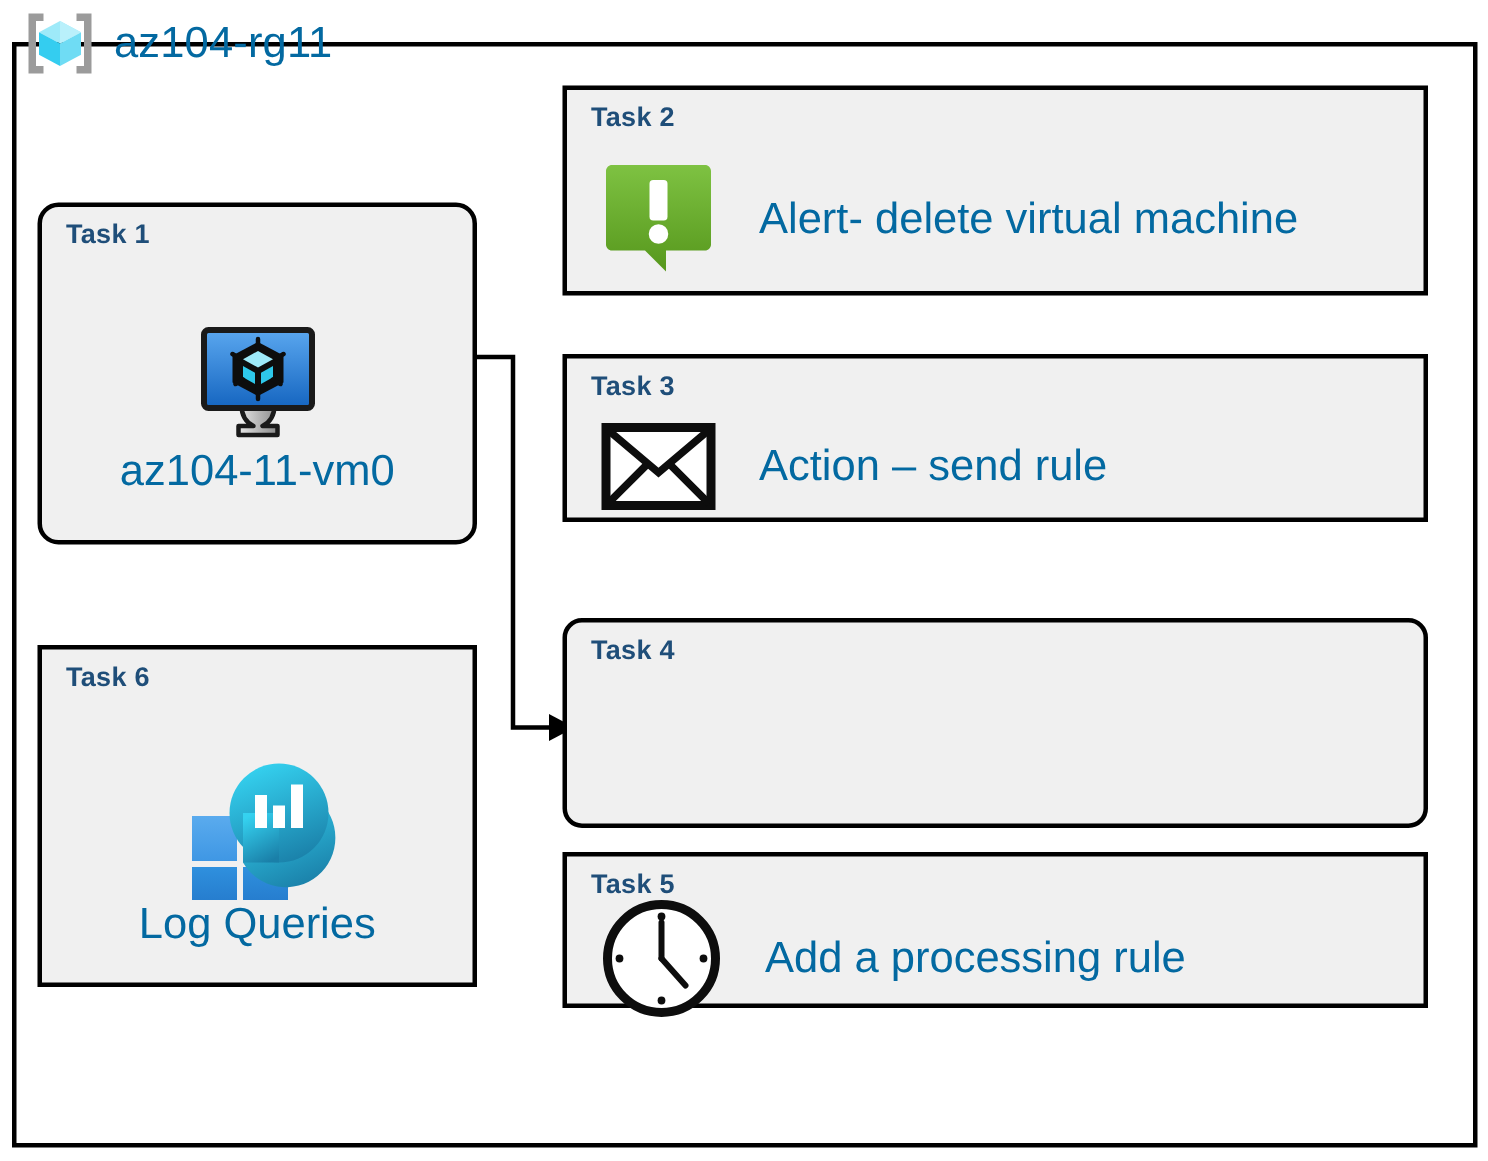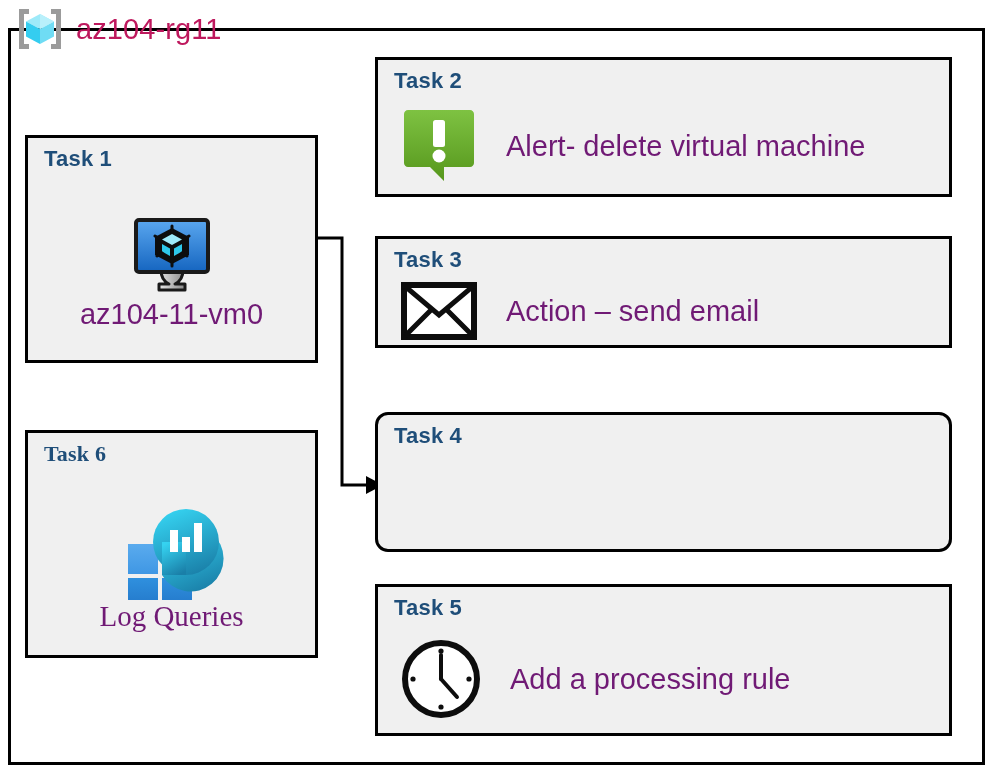--- a/index.html
+++ b/index.html
@@ -48,44 +48,44 @@
     align-items: center;
     gap: 10px;
   }
   .rg-icon {
     width: 52px;
     height: 46px;
     display: block;
   }
   .rg-title {
     font-size: 29px;
-    color: #be185d;
+    color: #0369a1;
     letter-spacing: 0.1px;
     white-space: nowrap;
   }
 
   
   .card {
     position: absolute;
     box-sizing: border-box;
     background: #f0f0f0;
     border: 3px solid #000000;
   }
   .card-title {
     position: absolute;
     left: 16px;
     top: 8px;
-    font-size: 22px;
+    font-size: 18px;
     font-weight: bold;
     color: #1f4e79;
     letter-spacing: 0.2px;
   }
   .card-text {
     font-size: 29px;
-    color: #701a75;
+    color: #0369a1;
     white-space: nowrap;
   }
 
   
   .card-left .stack {
     position: absolute;
     left: 0;
     top: 46px;
     width: 100%;
     height: calc(100% - 46px);
@@ -143,21 +143,21 @@
       <path d="M26 8 L40 15.5 L26 23 Z" fill="#b9f0fb"></path>
     </svg>
     <div class="rg-title">az104-rg11</div>
   </div>
 
   <svg class="connector">
     <path d="M203 238 L342 238 L342 485 L366 485" fill="none" stroke="#000000" stroke-width="3"></path>
     <polygon points="366,476 383,485 366,494" fill="#000000"></polygon>
   </svg>
 
-  <div class="card card-left" style="left:25px; top:135px; width:293px; height:228px;">
+  <div class="card card-left" style="left:25px; top:135px; width:293px; height:228px;border-radius:14px;">
     <div class="card-title">Task 1</div>
     <div class="stack">
 
       <svg class="icon-box" width="86" height="84" viewBox="0 0 86 84">
         <defs>
           <linearGradient id="vmScreen" x1="0" y1="0" x2="0" y2="1">
             <stop offset="0%" stop-color="#5aa7ef"></stop>
             <stop offset="100%" stop-color="#1565c0"></stop>
           </linearGradient>
           <linearGradient id="vmStand" x1="0" y1="0" x2="1" y2="0">
@@ -176,21 +176,21 @@
           <path d="M43 20 L53 25.5 L43 31 L33 25.5 Z" fill="#9eeaf9"></path>
           <path d="M33 30 L41 34.5 L41 42 L33 37.5 Z" fill="#2ec8ea"></path>
           <path d="M53 30 L53 37.5 L45 42 L45 34.5 Z" fill="#2ec8ea"></path>
           <path d="M43 12 L43 18 M26 22 L31 25 M60 22 L55 25 M43 44 L43 52 M28 42 L33 39 M58 42 L53 39" stroke="#0d0d0d" stroke-width="3" stroke-linecap="round"></path>
         </g>
       </svg>
       <div class="card-text">az104-11-vm0</div>
     </div>
   </div>
 
-  <div class="card card-left" style="left:25px; top:430px; width:293px; height:228px;font-family:Liberation Serif, serif;">
+  <div class="card card-left" style="left:25px; top:430px; width:293px; height:228px;">
     <div class="card-title">Task 6</div>
     <div class="stack">
 
       <svg class="icon-box" width="104" height="98" viewBox="0 0 104 98">
         <defs>
           <linearGradient id="logBubble" x1="0.3" y1="0" x2="0.7" y2="1">
             <stop offset="0%" stop-color="#35d2f0"></stop>
             <stop offset="100%" stop-color="#1a7fa8"></stop>
           </linearGradient>
           <linearGradient id="sqLight" x1="0" y1="0" x2="0" y2="1">
@@ -241,29 +241,29 @@
 
   <div class="card card-right" style="left:375px; top:236px; width:577px; height:112px;">
     <div class="card-title">Task 3</div>
     <div class="row">
 
       <svg class="icon-box" width="78" height="62" viewBox="0 0 78 62">
         <rect x="4" y="5" width="70" height="52" fill="#ffffff" stroke="#0d0d0d" stroke-width="6"></rect>
         <path d="M7 8 L39 35 L71 8" fill="none" stroke="#0d0d0d" stroke-width="5" stroke-linecap="square"></path>
         <path d="M7 54 L30 31 M71 54 L48 31" fill="none" stroke="#0d0d0d" stroke-width="5" stroke-linecap="square"></path>
       </svg>
-      <div class="card-text">Action – send email</div>
+      <div class="card-text">Action – send rule</div>
     </div>
   </div>
 
   <div class="card card-right" style="left:375px; top:412px; width:577px; height:140px;border-radius:13px;">
     <div class="card-title">Task 4</div>
   </div>
 
-  <div class="card card-right" style="left:375px; top:584px; width:577px; height:152px;">
+  <div class="card card-right" style="left:375px; top:568px; width:577px; height:104px;">
     <div class="card-title">Task 5</div>
     <div class="row">
 
       <svg class="icon-box" width="82" height="82" viewBox="0 0 82 82">
         <circle cx="41" cy="41" r="36" fill="#ffffff" stroke="#0d0d0d" stroke-width="6"></circle>
         <circle cx="41" cy="13" r="2.6" fill="#0d0d0d"></circle>
         <circle cx="69" cy="41" r="2.6" fill="#0d0d0d"></circle>
         <circle cx="41" cy="69" r="2.6" fill="#0d0d0d"></circle>
         <circle cx="13" cy="41" r="2.6" fill="#0d0d0d"></circle>
         <path d="M41 41 L41 17" fill="none" stroke="#0d0d0d" stroke-width="4" stroke-linecap="round"></path>

